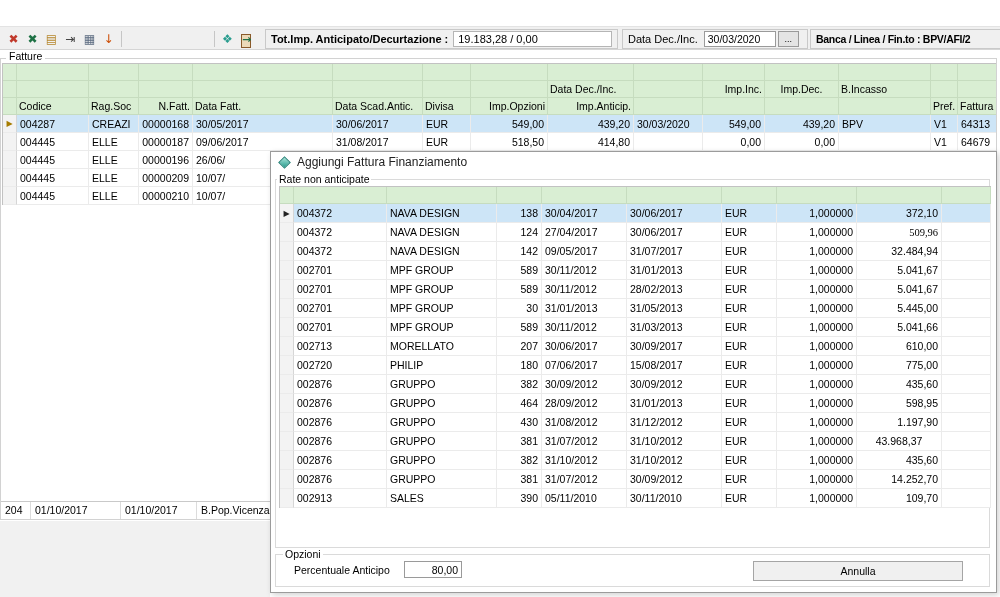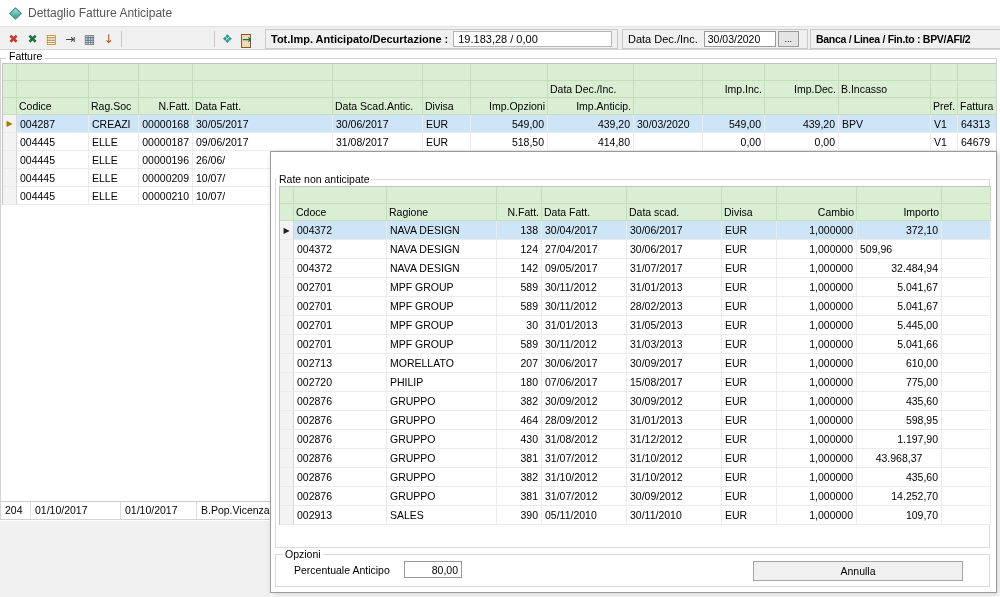--- a/index.html
+++ b/index.html
@@ -84,24 +84,20 @@
   .perc-input{position:absolute;left:128px;top:6px;width:58px;height:17px;border:1px solid #9a9a9a;
     text-align:right;padding:0 3px;font-family:"Liberation Sans",sans-serif;font-size:10.5px;}
   .annulla-btn{position:absolute;right:26px;top:6px;width:210px;height:20px;background:#f0f0f0;
     border:1px solid #a5a5a5;font-family:"Liberation Sans",sans-serif;font-size:10.5px;cursor:pointer;}
 </style>
 </head>
 <body>
 
 <div class="screen">
 
-  <div class="titlebar">
-    <span class="title-icon"><span class="diamond"></span></span>
-    <span class="title-text">Dettaglio Fatture Anticipate</span>
-  </div>
 
   <div class="toolbar">
     <div class="tb-buttons">
         <button class="tb-btn">
           <span class="tb-glyph" style="color: rgb(192, 57, 43);">✖</span>
         </button>
         <button class="tb-btn">
           <span class="tb-glyph" style="color: rgb(30, 113, 69);">✖</span>
         </button>
         <button class="tb-btn">
@@ -186,21 +182,21 @@
             <th style="text-align: left;"></th>
             <th style="text-align: left;"></th>
             <th style="text-align: left;"></th>
             <th style="text-align: left;"></th>
             <th style="text-align: left;"></th>
             <th style="text-align: left;"></th>
             <th style="text-align: left;"></th>
             <th style="text-align: left;">Data Dec./Inc.</th>
             <th style="text-align: left;"></th>
             <th style="text-align: right;">Imp.Inc.</th>
-            <th style="text-align: right;">Imp.Dec.</th>
+            <th style="text-align: center;">Imp.Dec.</th>
             <th style="text-align: left;">B.Incasso</th>
             <th style="text-align: left;"></th>
             <th style="text-align: left;"></th>
           </tr>
           <tr>
             <th style="text-align: left;"></th>
             <th style="text-align: left;">Codice</th>
             <th style="text-align: left; margin-left: 19px;">Rag.Soc</th>
             <th style="text-align: right;">N.Fatt.</th>
             <th style="text-align: left;">Data Fatt.</th>
@@ -308,20 +304,24 @@
     <div class="footer-row">
       <span class="fr-cell fr-num">204</span>
       <span class="fr-cell fr-d1">01/10/2017</span>
       <span class="fr-cell fr-d2">01/10/2017</span>
       <span class="fr-cell fr-bank">B.Pop.Vicenza c</span>
     </div>
   </div>
   <div class="gray-bottom"></div>
 
   <div class="dialog">
+    <div class="dlg-titlebar">
+      <span class="dlg-title-icon"><span class="diamond"></span></span>
+      <span class="dlg-title-text">Aggiungi Fattura Finanziamento</span>
+    </div>
 
     <span class="rate-label">Rate non anticipate</span>
     <div class="rate-box"></div>
     <table class="grid dlg-grid" style="width: 711px;">
         <colgroup>
           <col style="width: 14px;">
           <col style="width: 93px;">
           <col style="width: 110px;">
           <col style="width: 45px;">
           <col style="width: 85px;">
@@ -337,32 +337,20 @@
             <th style="text-align: left;"></th>
             <th style="text-align: left;"></th>
             <th style="text-align: left;"></th>
             <th style="text-align: left;"></th>
             <th style="text-align: left;"></th>
             <th style="text-align: left;"></th>
             <th style="text-align: left;"></th>
             <th style="text-align: left;"></th>
             <th style="text-align: left;"></th>
           </tr>
-          <tr>
-            <th style="text-align: left;"></th>
-            <th style="text-align: left;">Cdoce</th>
-            <th style="text-align: left;">Ragione</th>
-            <th style="text-align: right;">N.Fatt.</th>
-            <th style="text-align: left;">Data Fatt.</th>
-            <th style="text-align: left;">Data scad.</th>
-            <th style="text-align: left;">Divisa</th>
-            <th style="text-align: right;">Cambio</th>
-            <th style="text-align: right;">Importo</th>
-            <th style="text-align: left;"></th>
-          </tr>
         </thead>
         <tbody>
           <tr class="sel-row">
             <td class="selcol" style="text-align: center;">▶</td>
             <td style="text-align: left;">004372</td>
             <td style="text-align: left;">NAVA DESIGN</td>
             <td style="text-align: right;">138</td>
             <td style="text-align: left;">30/04/2017</td>
             <td style="text-align: left;">30/06/2017</td>
             <td style="text-align: left;">EUR</td>
@@ -372,21 +360,21 @@
           </tr>
           <tr>
             <td class="selcol" style="text-align: center;"></td>
             <td style="text-align: left;">004372</td>
             <td style="text-align: left;">NAVA DESIGN</td>
             <td style="text-align: right;">124</td>
             <td style="text-align: left;">27/04/2017</td>
             <td style="text-align: left;">30/06/2017</td>
             <td style="text-align: left;">EUR</td>
             <td style="text-align: right;">1,000000</td>
-            <td style="">509,96</td>
+            <td style="text-align: right; font-family: Liberation Serif, serif;">509,96</td>
             <td style="text-align: left;"></td>
           </tr>
           <tr>
             <td class="selcol" style="text-align: center;"></td>
             <td style="text-align: left;">004372</td>
             <td style="text-align: left;">NAVA DESIGN</td>
             <td style="text-align: right;">142</td>
             <td style="text-align: left;">09/05/2017</td>
             <td style="text-align: left; margin-left: 8px;">31/07/2017</td>
             <td style="text-align: left;">EUR</td>

